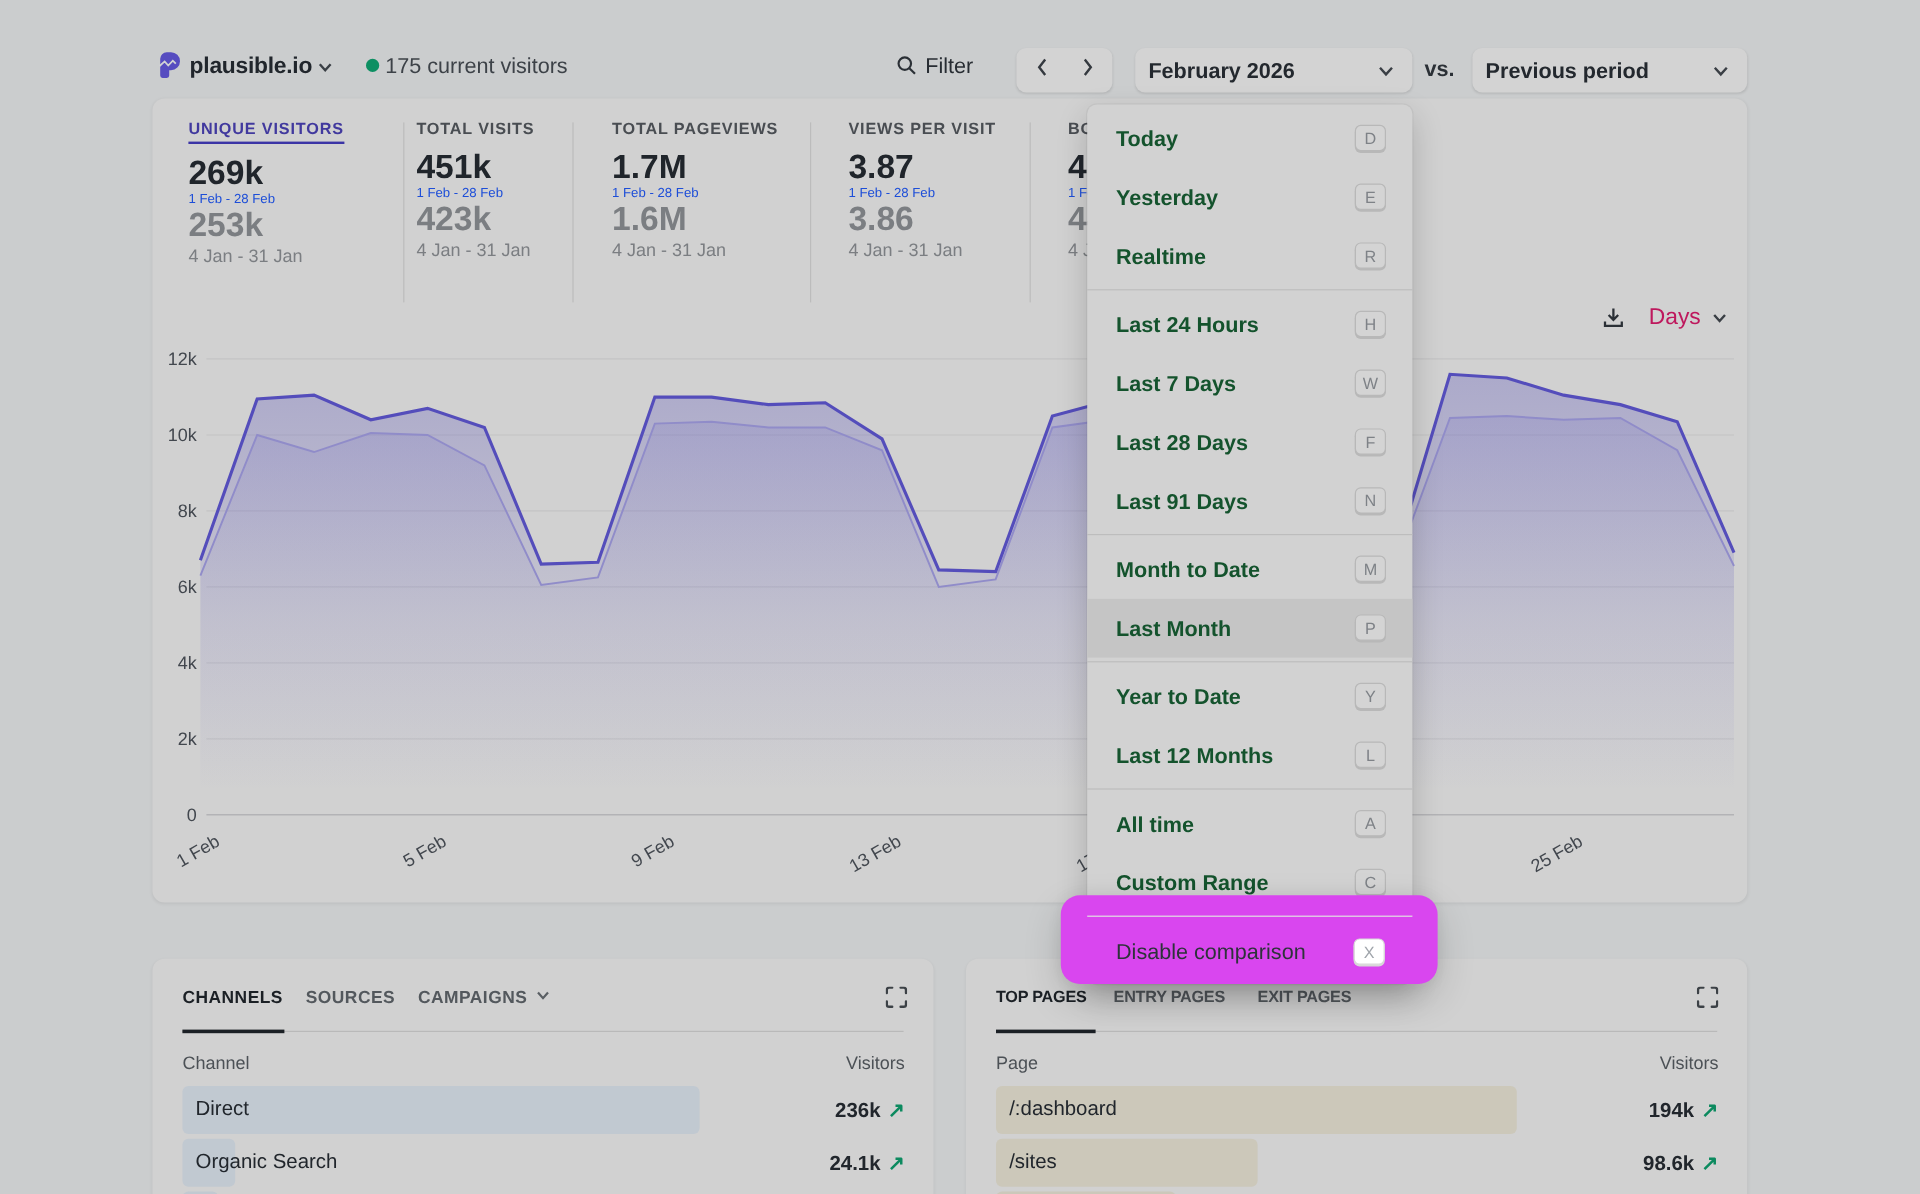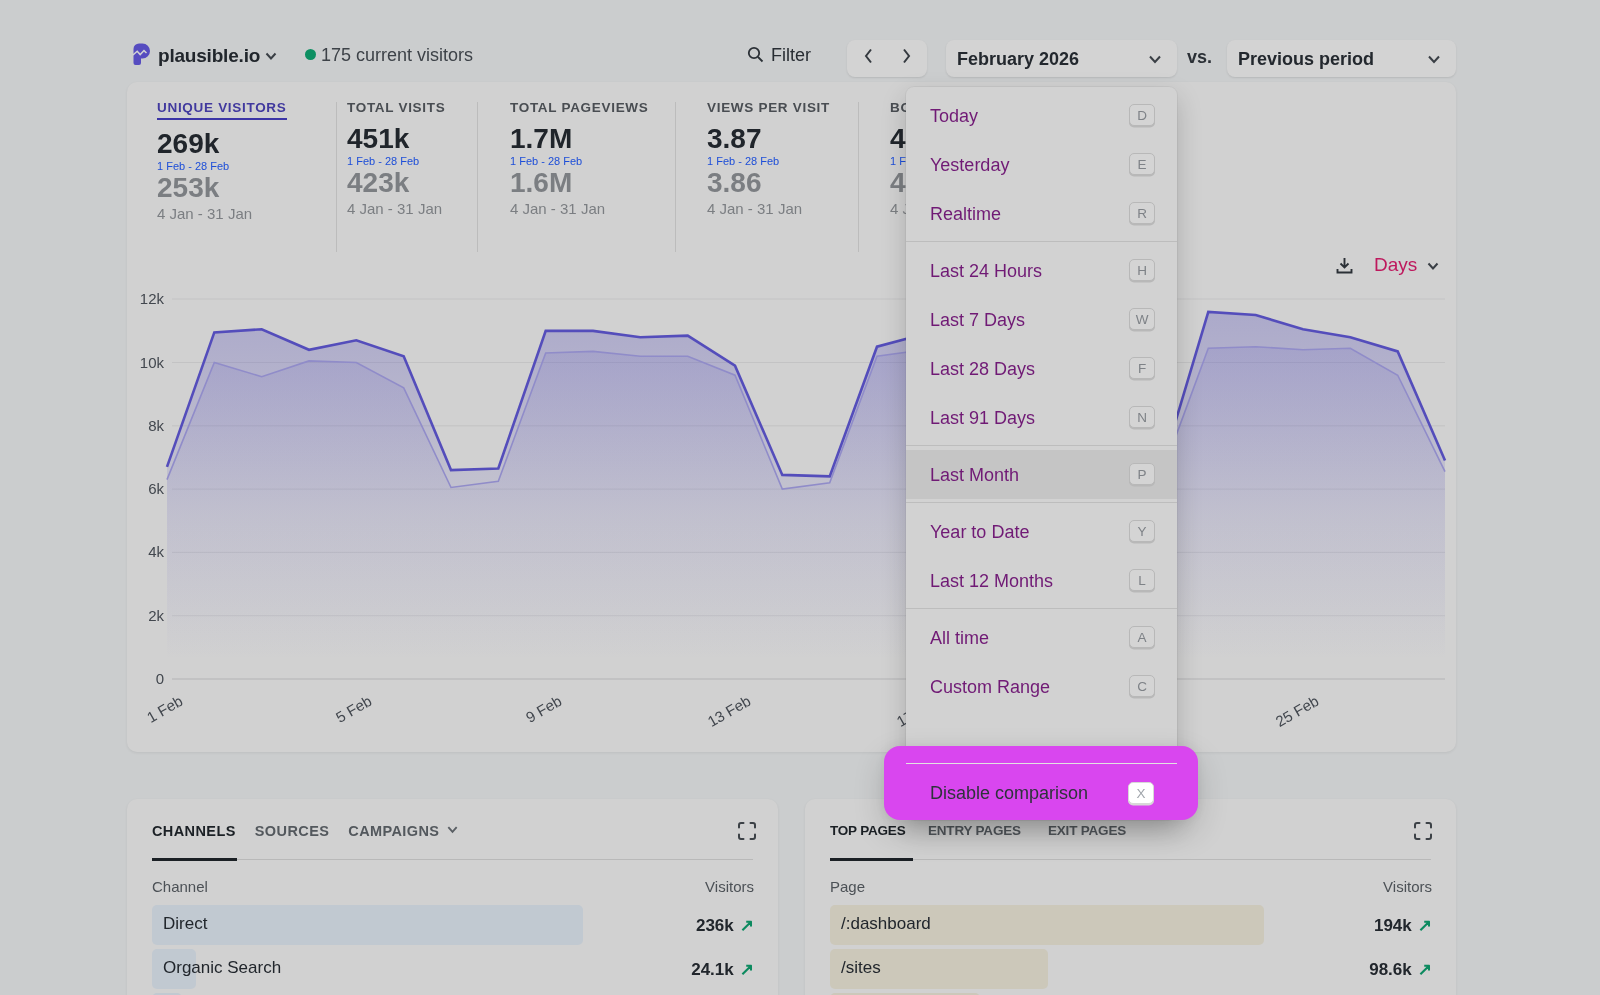--- a/index.html
+++ b/index.html
@@ -51,21 +51,21 @@
 .row { position:absolute; height:40px; }
 .rowbar { position:absolute; left:0; top:0; height:40px; border-radius:5px; }
 .rowname { position:absolute; left:11px; top:9px; font-size:17px; color:#21262c; }
 .rowval { position:absolute; top:10px; font-size:17px; font-weight:600; color:#21262c; text-align:left; }
 .uparrow { display:inline-block; margin-left:6px; color:#0c8a5f; font-weight:700; }
 
 
 #dd { position:absolute; left:906px; top:87px; width:271px; height:733px; background:#d2d2d2; border-radius:8px; box-shadow:0 10px 26px rgba(0,0,0,0.18), 0 0 0 1px rgba(0,0,0,0.04); }
 .ddsec { border-bottom:1px solid #bdbdbd; padding:4px 0 3px 0; } .ddsec:last-child { border-bottom:none; }
 .dditem { position:relative; height:49px; }
-.dditem .t { position:absolute; left:24px; top:14.5px; font-size:18px; font-weight:400; color:#701a75; }
+.dditem .t { position:absolute; left:24px; top:14.5px; font-size:18px; font-weight:700; color:#14532d; }
 .kcap { position:absolute; right:22px; top:13px; width:26px; height:22px; background:#d4d4d4; border:1px solid #b8b8b8; border-radius:5px; font-size:13.5px; color:#7e8287; text-align:center; line-height:21px; box-shadow:0 1.5px 0 #b8b8b8; }
 .dditem.hl { background:#c5c5c5; }
 
 
 #spot { position:absolute; left:884px; top:746px; width:314px; height:74px; background:#d946ef; border-radius:16px; box-shadow:0 12px 32px rgba(0,0,0,0.16), 0 0 12px rgba(0,0,0,0.05); }
 #spot .divider { position:absolute; left:22px; top:17px; width:271px; height:1px; background:#e2e2e2; }
 #spot .t { position:absolute; left:46px; top:37px; font-size:18px; font-weight:500; color:#2d333a; }
 #spot .kcap { right:44px; top:36px; border-color:#d8d8d8; color:#a0a5ab; background:#ffffff; box-shadow:0 1.5px 0 #d8d8d8; }
 </style>
 </head>
@@ -295,20 +295,24 @@
     <div class="dditem">
         <span class="t">Last 28 Days</span>
         <span class="kcap">F</span>
       </div>
     <div class="dditem">
         <span class="t">Last 91 Days</span>
         <span class="kcap">N</span>
       </div>
   </div>
   <div class="ddsec">
+    <div class="dditem">
+        <span class="t">Month to Date</span>
+        <span class="kcap">M</span>
+      </div>
     <div class="dditem hl">
         <span class="t">Last Month</span>
         <span class="kcap">P</span>
       </div>
   </div>
   <div class="ddsec">
     <div class="dditem">
         <span class="t">Year to Date</span>
         <span class="kcap">Y</span>
       </div>

